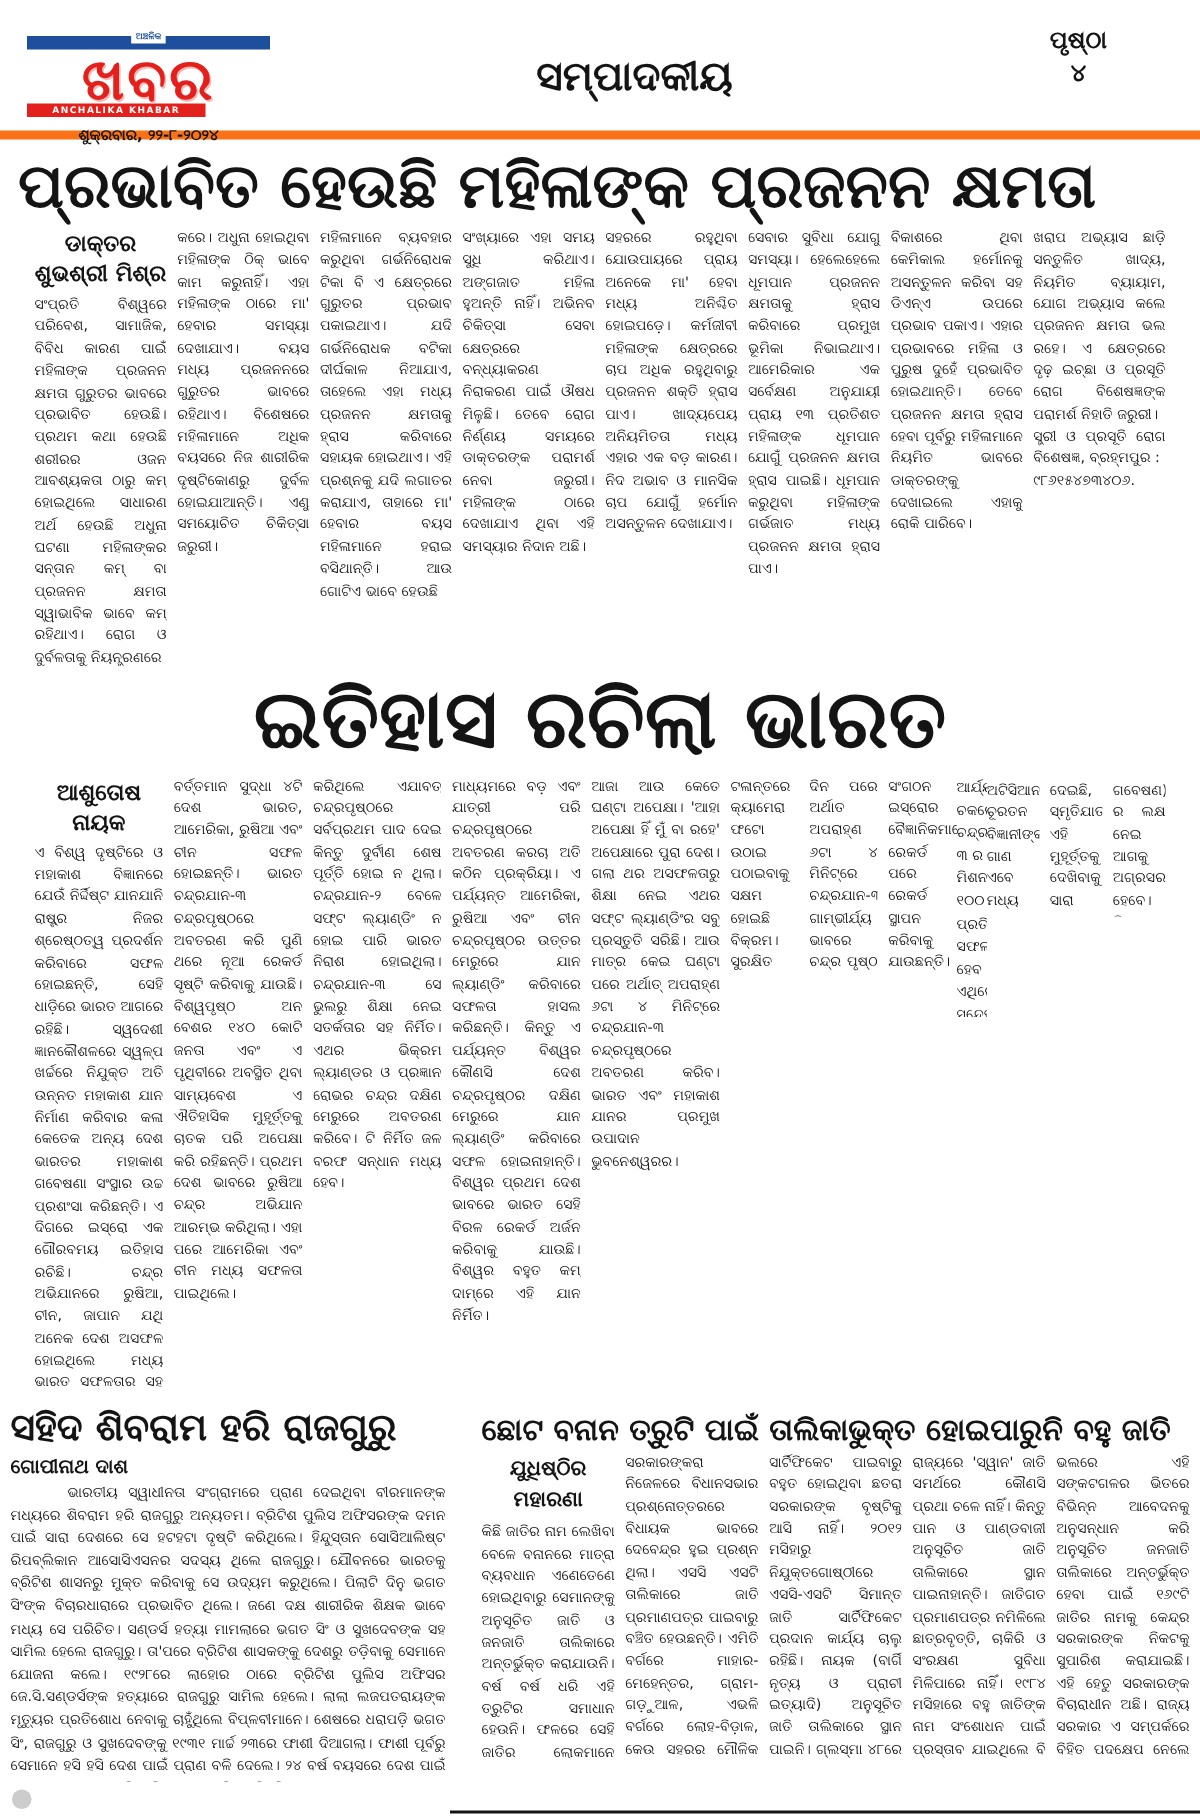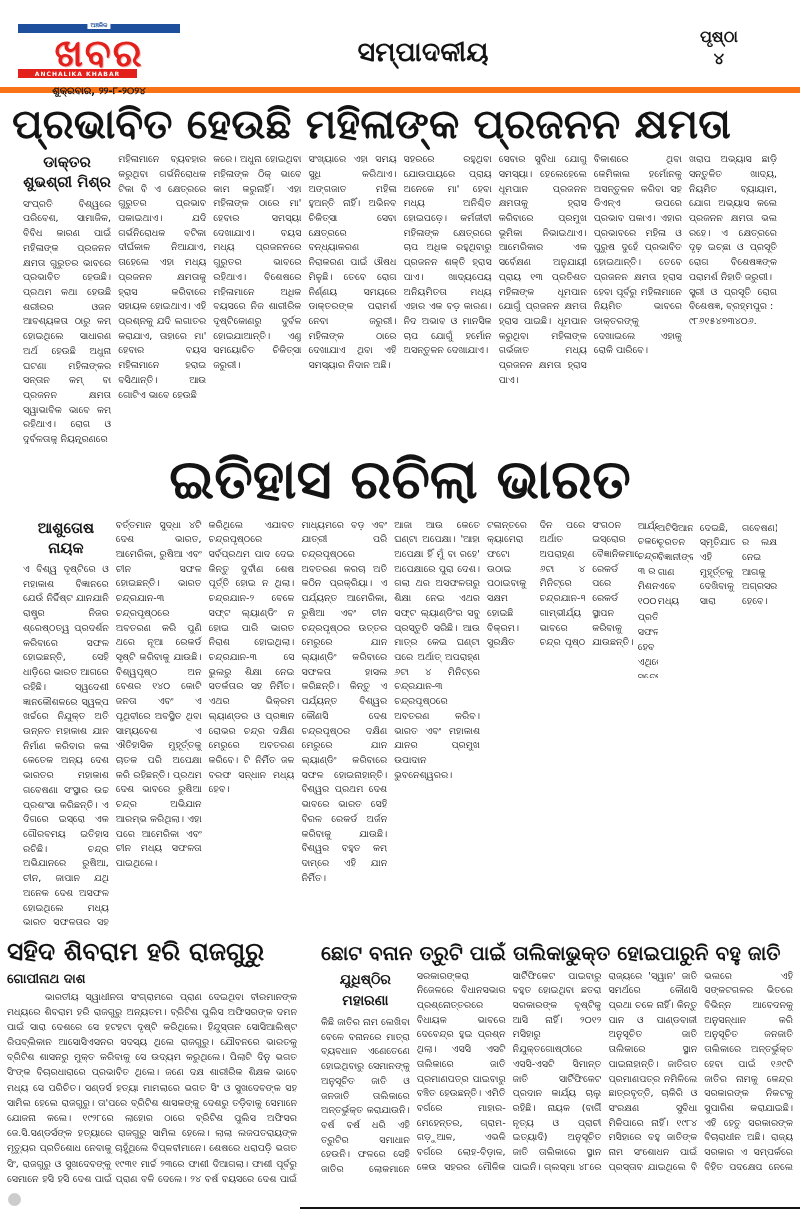--- a/index.html
+++ b/index.html
@@ -14,21 +14,21 @@
   .logo-topbar { height:9px; background:#1d4f9c; position:relative; margin:0 4px; }
   .logo-toplabel { position:absolute; left:50%; top:-3px; transform:translateX(-50%);
     background:#fff; color:#1d4f9c; font-size:6px; font-weight:bold; padding:0 3px; line-height:8px; }
   .logo-name { color:#e3201b; font-weight:bold; font-size:38px; line-height:40px; text-align:center;
     letter-spacing:2px; text-shadow:1px 1px 0 #f4b9b6; }
   .logo-substrip { height:9px; background:#e3201b; width:70%; margin:-4px 4px 0 4px; color:#fff;
     font-size:6px; font-weight:bold; line-height:9px; text-align:center; letter-spacing:1px; }
   .logo-date { font-size:10px; font-weight:bold; text-align:center; margin-top:7px; }
   .section-title { position:absolute; left:0; right:0; top:36px; text-align:center;
     font-size:27px; font-weight:bold;margin-left:46px; }
-  .page-box { position:absolute; right:62px; top:26px; text-align:center; font-size:16px; font-weight:bold; line-height:1.4; }
+  .page-box { position:absolute; right:62px; top:16px; text-align:center; font-size:16px; font-weight:bold; line-height:1.4; }
   
   .headline-1 { font-size:41px; font-weight:bold; padding:8px 8px 4px 12px; line-height:1.15;
     white-space:nowrap; overflow:hidden; }
   .headline-2 { font-size:54px; font-weight:bold; text-align:center; padding:6px 0 8px 0; line-height:1.1;
     white-space:nowrap; overflow:hidden; }
   .cols { display:flex; gap:7px; padding:0 23px; overflow:hidden; }
   .col { flex:1 1 0; font-size:9.5px; line-height:1.55; text-align:justify; overflow:hidden; }
   .byline-box { font-weight:bold; font-size:15px; text-align:center; line-height:1.35; margin-bottom:4px; }
   .cols-a1 { height:292px; }
   .cols-a2 { height:413px; }
@@ -76,22 +76,22 @@
   </div>
 </header>
 
 <section>
   <h1 class="headline-1">ପ୍ରଭାବିତ ହେଉଛି ମହିଳାଙ୍କ ପ୍ରଜନନ କ୍ଷମତା</h1>
   <div class="cols cols-a1">
     <div class="col">
       <div class="byline-box">ଡାକ୍ତର ଶୁଭଶ୍ରୀ ମିଶ୍ର</div>
       <span>ସଂପ୍ରତି ବିଶ୍ୱରେ ପରିବେଶ, ସାମାଜିକ, ବିବିଧ କାରଣ ପାଇଁ ମହିଳାଙ୍କ ପ୍ରଜନନ କ୍ଷମତା ଗୁରୁତର ଭାବରେ ପ୍ରଭାବିତ ହେଉଛି। ପ୍ରଥମ କଥା ହେଉଛି ଶରୀରର ଓଜନ ଆବଶ୍ୟକତା ଠାରୁ କମ୍ ହୋଇଥିଲେ ସାଧାରଣ ଅର୍ଥ ହେଉଛି ଅଧୁନା ଘଟଣା ମହିଳାଙ୍କର ସନ୍ତାନ କମ୍ ବା ପ୍ରଜନନ କ୍ଷମତା ସ୍ୱାଭାବିକ ଭାବେ କମ୍ ରହିଥାଏ। ରୋଗ ଓ ଦୁର୍ବଳତାକୁ ନିୟନ୍ତ୍ରଣରେ</span>
     </div>
+    <div class="col">କରେ। ଅଧୁନା ହୋଇଥିବା ମହିଳାଙ୍କ ଠିକ୍ ଭାବେ କାମ କରୁନାହିଁ। ଏହା ମହିଳାଙ୍କ ଠାରେ ମା' ହେବାର ସମସ୍ୟା ଦେଖାଯାଏ। ବୟସ ମଧ୍ୟ ପ୍ରଜନନରେ ଗୁରୁତର ଭାବରେ ରହିଥାଏ। ବିଶେଷରେ ମହିଳାମାନେ ଅଧିକ ବୟସରେ ନିଜ ଶାରୀରିକ ଦୃଷ୍ଟିକୋଣରୁ ଦୁର୍ବଳ ହୋଇଯାଆନ୍ତି। ଏଣୁ ସମୟୋଚିତ ଚିକିତ୍ସା ଜରୁରୀ।</div>
     <div class="col">ମହିଳାମାନେ ବ୍ୟବହାର କରୁଥିବା ଗର୍ଭନିରୋଧକ ଟିକା ବି ଏ କ୍ଷେତ୍ରରେ ଗୁରୁତର ପ୍ରଭାବ ପକାଇଥାଏ। ଯଦି ଗର୍ଭନିରୋଧକ ବଟିକା ଦୀର୍ଘକାଳ ନିଆଯାଏ, ତାହେଲେ ଏହା ମଧ୍ୟ ପ୍ରଜନନ କ୍ଷମତାକୁ ହ୍ରାସ କରିବାରେ ସହାୟକ ହୋଇଥାଏ। ଏହି ପ୍ରଶ୍ନକୁ ଯଦି ଲଗାତର କରାଯାଏ, ତାହାରେ ମା' ହେବାର ବୟସ ମହିଳାମାନେ ହରାଇ ବସିଥାନ୍ତି। ଆଉ ଗୋଟିଏ ଭାବେ ହେଉଛି</div>
-    <div class="col">କରେ। ଅଧୁନା ହୋଇଥିବା ମହିଳାଙ୍କ ଠିକ୍ ଭାବେ କାମ କରୁନାହିଁ। ଏହା ମହିଳାଙ୍କ ଠାରେ ମା' ହେବାର ସମସ୍ୟା ଦେଖାଯାଏ। ବୟସ ମଧ୍ୟ ପ୍ରଜନନରେ ଗୁରୁତର ଭାବରେ ରହିଥାଏ। ବିଶେଷରେ ମହିଳାମାନେ ଅଧିକ ବୟସରେ ନିଜ ଶାରୀରିକ ଦୃଷ୍ଟିକୋଣରୁ ଦୁର୍ବଳ ହୋଇଯାଆନ୍ତି। ଏଣୁ ସମୟୋଚିତ ଚିକିତ୍ସା ଜରୁରୀ।</div>
     <div class="col">ସଂଖ୍ୟାରେ ଏହା ସମୟ ସୁଧି କରିଥାଏ। ଅଙ୍ଗଜାତ ମହିଳା ହୁଅନ୍ତି ନାହିଁ। ଅଭିନବ ଚିକିତ୍ସା ସେବା କ୍ଷେତ୍ରରେ ବନ୍ଧ୍ୟାକରଣ ନିରାକରଣ ପାଇଁ ଔଷଧ ମିଳୁଛି। ତେବେ ରୋଗ ନିର୍ଣ୍ଣୟ ସମୟରେ ଡାକ୍ତରଙ୍କ ପରାମର୍ଶ ନେବା ଜରୁରୀ। ମହିଳାଙ୍କ ଠାରେ ଦେଖାଯାଏ ଥିବା ଏହି ସମସ୍ୟାର ନିଦାନ ଅଛି।</div>
     <div class="col">ସହରରେ ରହୁଥିବା ଯୋଉପାୟରେ ପ୍ରାୟ ଅନେକେ ମା' ହେବା ମଧ୍ୟ ଅନିଶ୍ଚିତ ହୋଇପଡ଼େ। କର୍ମଜୀବୀ ମହିଳାଙ୍କ କ୍ଷେତ୍ରରେ ଚାପ ଅଧିକ ରହୁଥିବାରୁ ପ୍ରଜନନ ଶକ୍ତି ହ୍ରାସ ପାଏ। ଖାଦ୍ୟପେୟ ଅନିୟମିତତା ମଧ୍ୟ ଏହାର ଏକ ବଡ଼ କାରଣ। ନିଦ ଅଭାବ ଓ ମାନସିକ ଚାପ ଯୋଗୁଁ ହର୍ମୋନ ଅସନ୍ତୁଳନ ଦେଖାଯାଏ।</div>
     <div class="col">ସେବାର ସୁବିଧା ଯୋଗୁ ସମସ୍ୟା। ହେଲେହେଲେ ଧୂମପାନ ପ୍ରଜନନ କ୍ଷମତାକୁ ହ୍ରାସ କରିବାରେ ପ୍ରମୁଖ ଭୂମିକା ନିଭାଇଥାଏ। ଆମେରିକାର ଏକ ସର୍ବେକ୍ଷଣ ଅନୁଯାୟୀ ପ୍ରାୟ ୧୩ ପ୍ରତିଶତ ମହିଳାଙ୍କ ଧୂମପାନ ଯୋଗୁଁ ପ୍ରଜନନ କ୍ଷମତା ହ୍ରାସ ପାଇଛି। ଧୂମପାନ କରୁଥିବା ମହିଳାଙ୍କ ଗର୍ଭଜାତ ମଧ୍ୟ ପ୍ରଜନନ କ୍ଷମତା ହ୍ରାସ ପାଏ।</div>
     <div class="col">ବିକାଶରେ ଥିବା କେମିକାଲ ହର୍ମୋନକୁ ଅସନ୍ତୁଳନ କରିବା ସହ ଡିଏନ୍‌ଏ ଉପରେ ପ୍ରଭାବ ପକାଏ। ଏହାର ପ୍ରଭାବରେ ମହିଳା ଓ ପୁରୁଷ ଦୁହେଁ ପ୍ରଭାବିତ ହୋଇଥାନ୍ତି। ତେବେ ପ୍ରଜନନ କ୍ଷମତା ହ୍ରାସ ହେବା ପୂର୍ବରୁ ମହିଳାମାନେ ନିୟମିତ ଭାବରେ ଡାକ୍ତରଙ୍କୁ ଦେଖାଇଲେ ଏହାକୁ ରୋକି ପାରିବେ।</div>
     <div class="col">
       <span>ଖରାପ ଅଭ୍ୟାସ ଛାଡ଼ି ସନ୍ତୁଳିତ ଖାଦ୍ୟ, ନିୟମିତ ବ୍ୟାୟାମ, ଯୋଗ ଅଭ୍ୟାସ କଲେ ପ୍ରଜନନ କ୍ଷମତା ଭଲ ରହେ। ଏ କ୍ଷେତ୍ରରେ ଦୃଢ଼ ଇଚ୍ଛା ଓ ପ୍ରସୂତି ରୋଗ ବିଶେଷଜ୍ଞଙ୍କ ପରାମର୍ଶ ନିହାତି ଜରୁରୀ।</span>
       <div>ସ୍ତ୍ରୀ ଓ ପ୍ରସୂତି ରୋଗ ବିଶେଷଜ୍ଞ, ବ୍ରହ୍ମପୁର :</div>
       <div class="col-footer">୯୮୬୧୫୪୭୩୪୦୬.</div>
     </div>
   </div>

